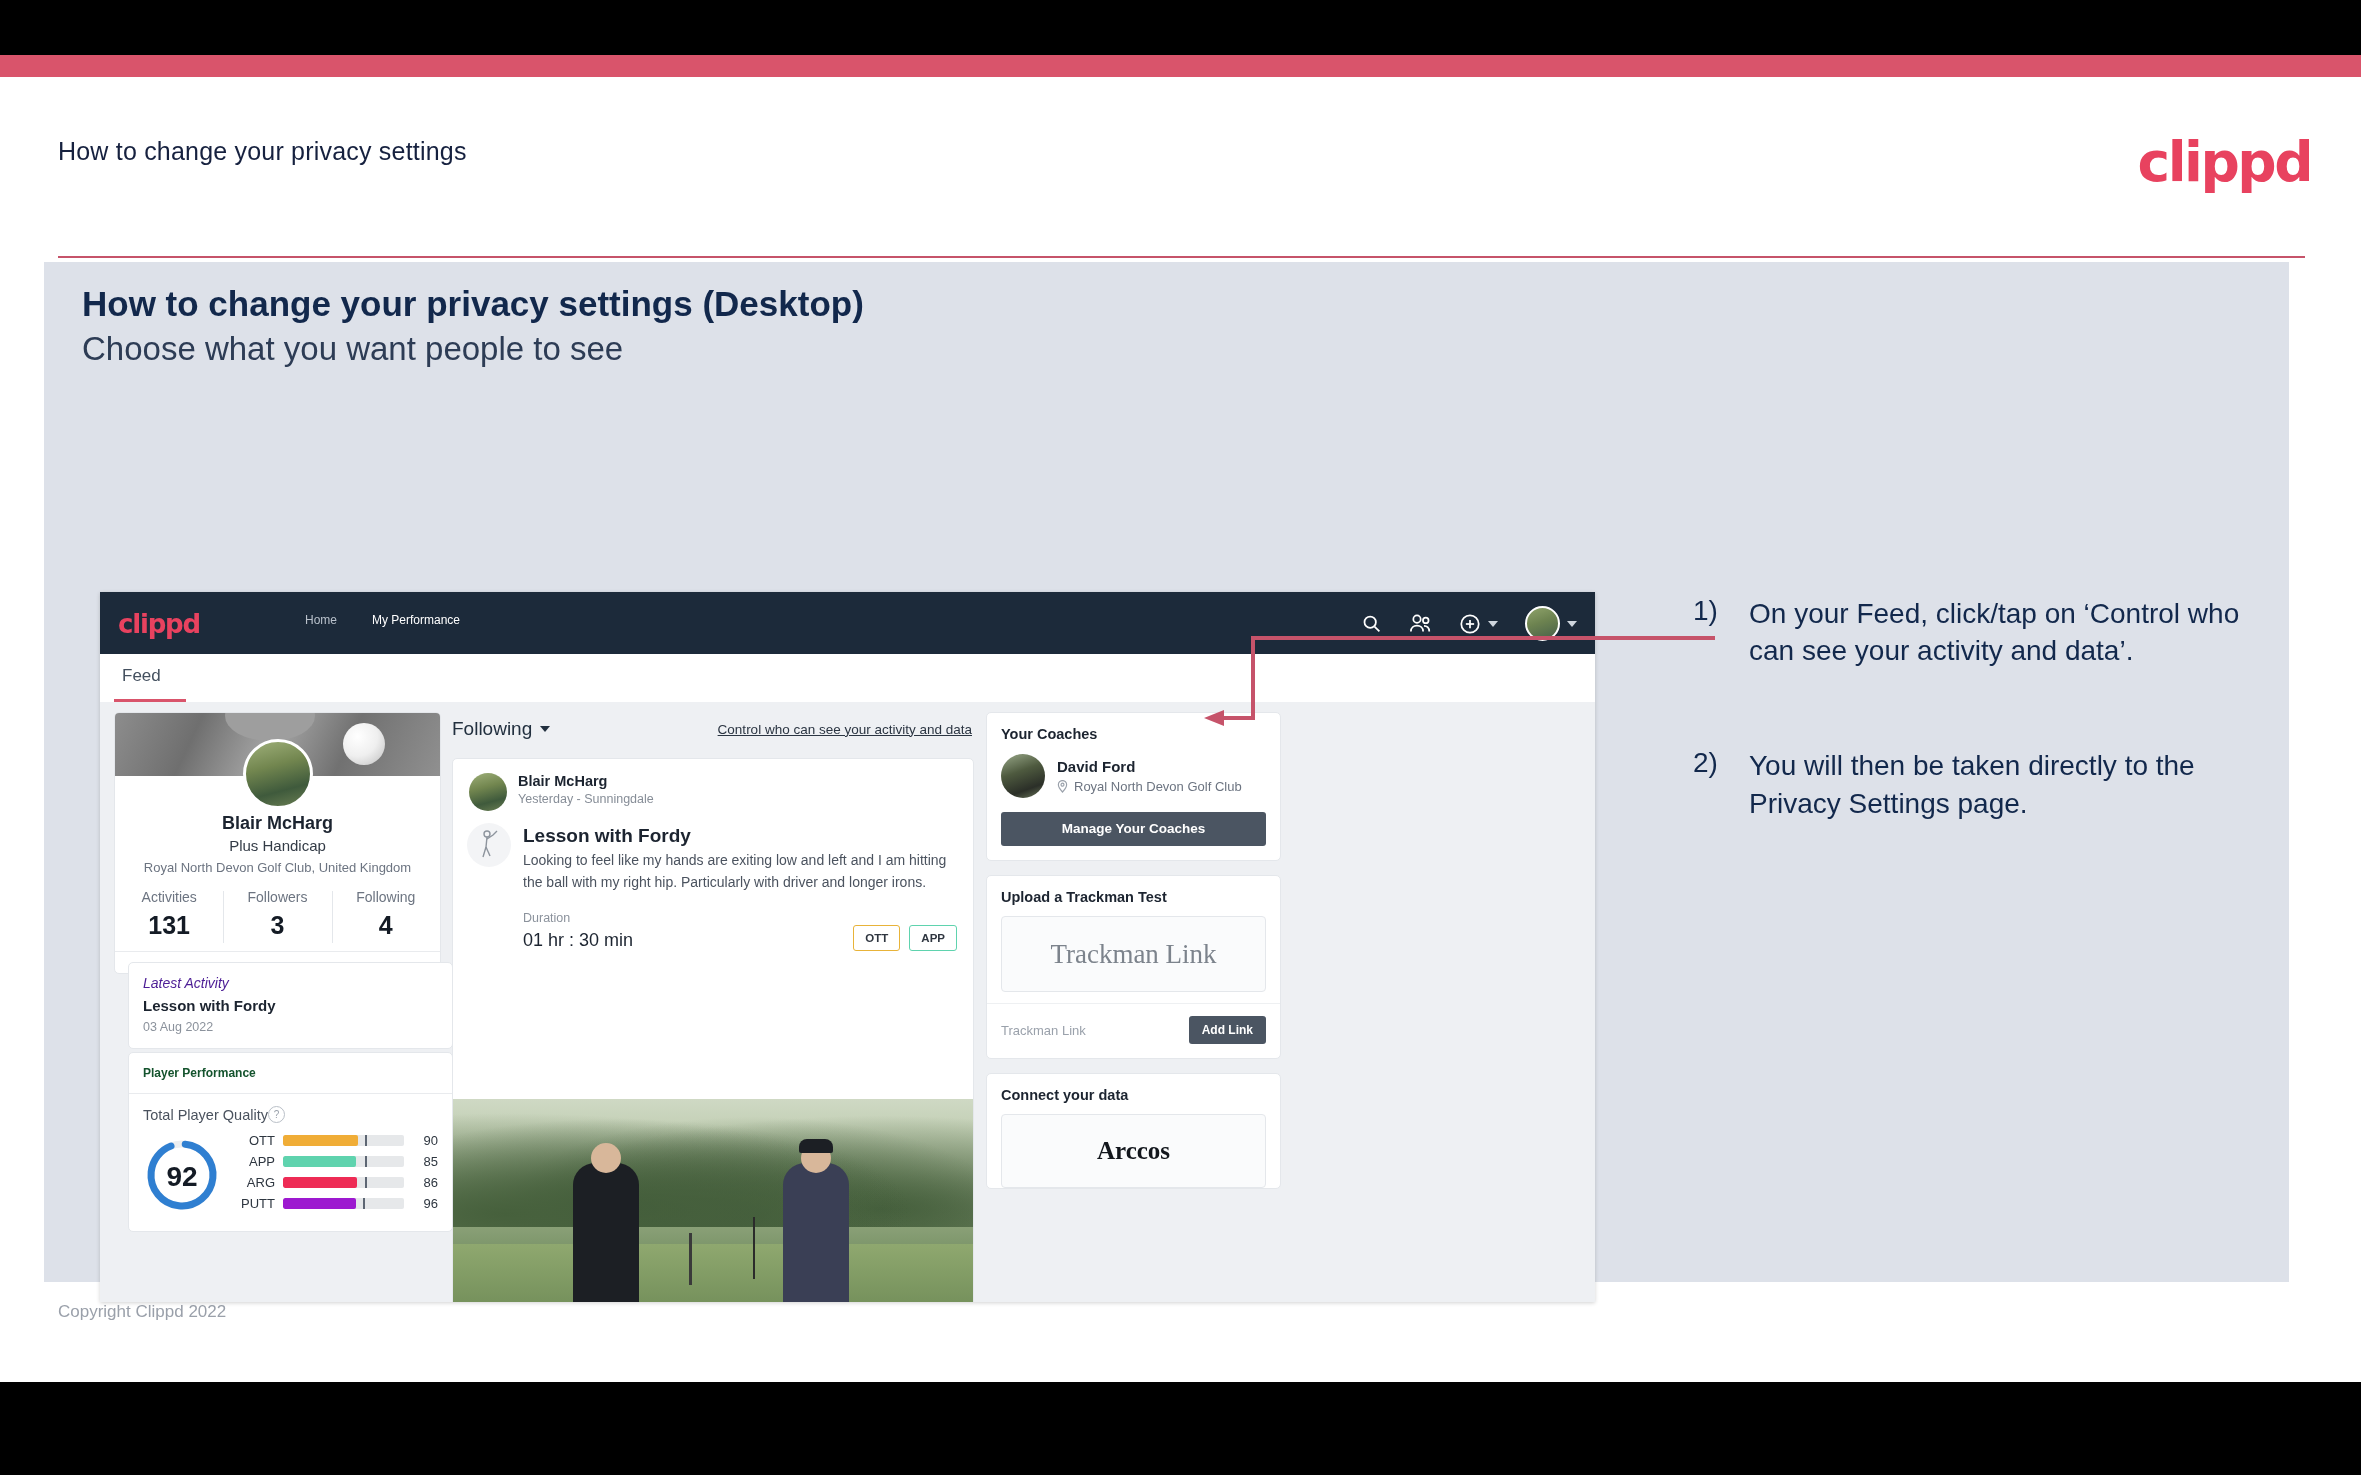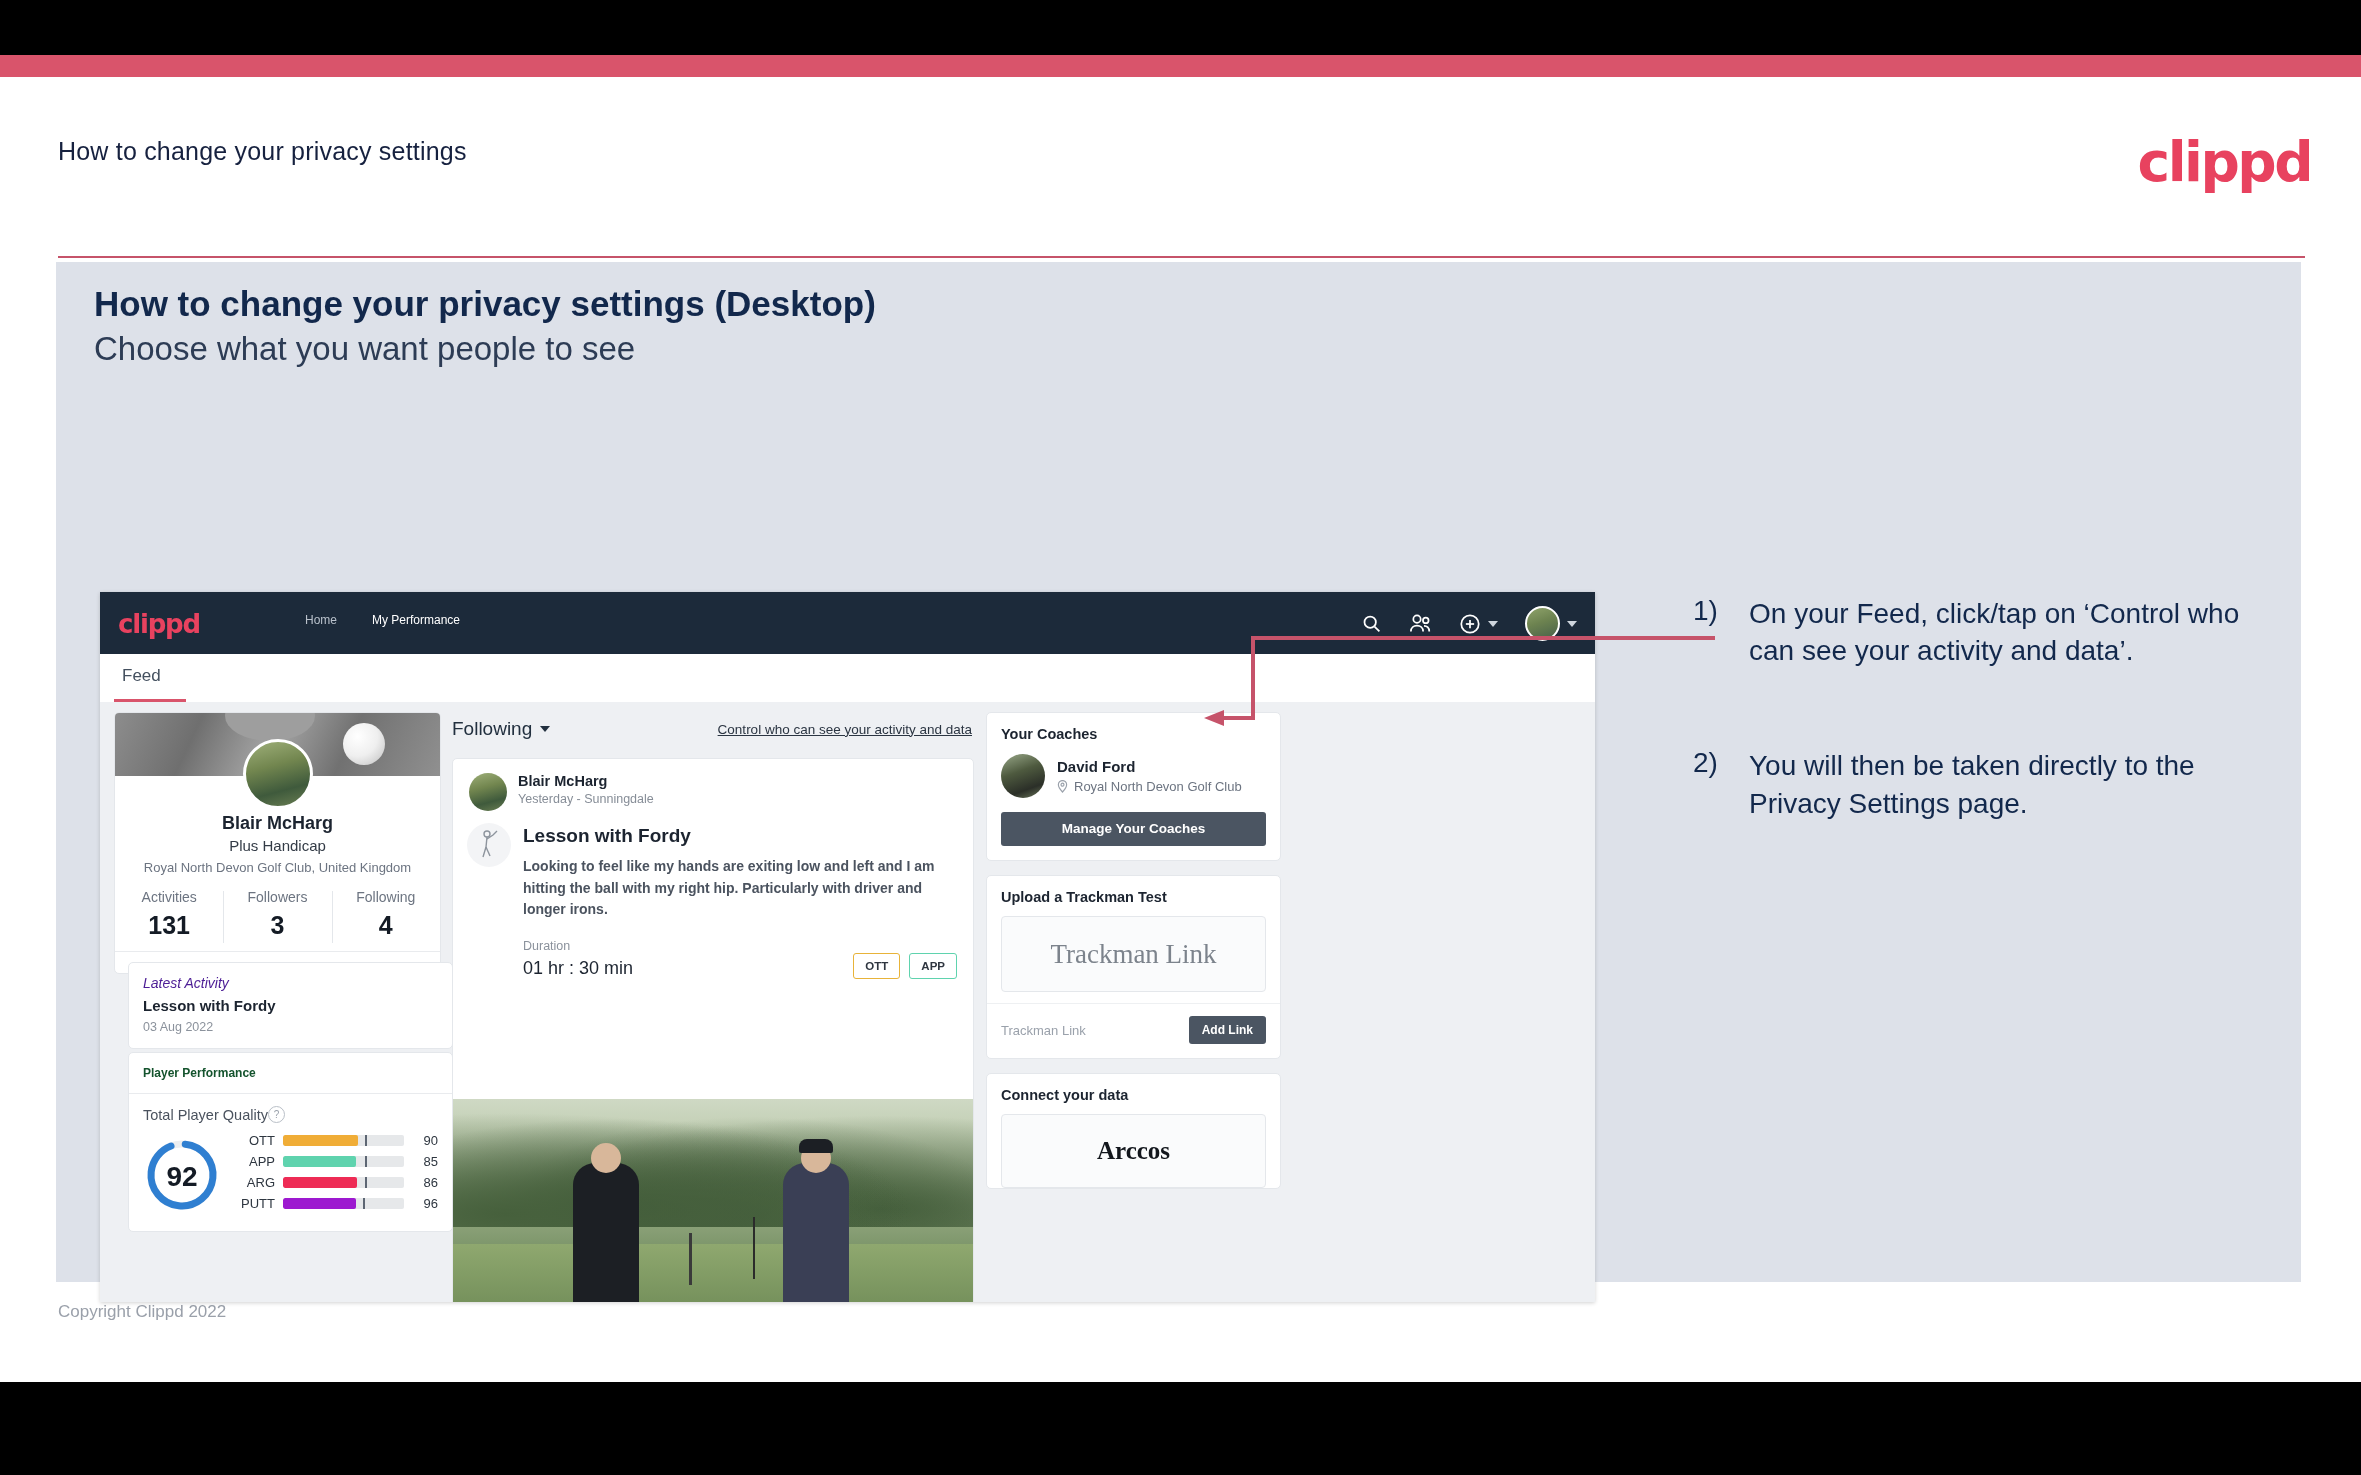--- a/index.html
+++ b/index.html
@@ -7,21 +7,21 @@
     width:2361px;height:1475px;background:#000;overflow:hidden;
     font-family:"Liberation Sans", sans-serif;
   }
   .slide{position:absolute;left:0;top:55px;width:2361px;height:1327px;background:#ffffff;}
   .topband{position:absolute;left:0;top:0;width:2361px;height:22px;background:#d9546b;}
   .hdr{position:absolute;left:0;top:22px;width:2361px;height:150px;}
   .hdr-title{position:absolute;left:58px;top:60px;font-size:25px;color:#16213f;font-weight:400;letter-spacing:.2px;}
   .hdr-rule{position:absolute;left:58px;top:179px;width:2247px;height:2px;background:#c6536a;}
   .logo{position:absolute;right:50px;top:53px;font-size:55px;font-weight:700;color:#e8425f;letter-spacing:-2.5px;font-family:"DejaVu Sans",sans-serif;}
 
-  .panel{position:absolute;left:56px;top:207px;width:2245px;height:1020px;background:#dde1e9;}
+  .panel{position:absolute;left:44px;top:207px;width:2245px;height:1020px;background:#dde1e9;}
 
   .h1{position:absolute;left:38px;top:22px;font-size:35px;font-weight:700;color:#12284c;}
   .h2{position:absolute;left:38px;top:68px;font-size:33px;font-weight:400;color:#2d3c55;}
 
   .copyright{position:absolute;left:58px;top:1247px;font-size:17px;color:#9aa0aa;}
 
   
   .shot{position:absolute;left:100px;top:537px;width:1495px;height:710px;background:#fff;overflow:hidden;
         box-shadow:0 1px 4px rgba(0,0,0,.18);}
   .nav{position:absolute;left:0;top:0;width:1495px;height:62px;background:#1c2a3a;}
@@ -88,21 +88,21 @@
   .ctrl-link{font-size:13.5px;color:#2b3542;text-decoration:underline;}
   .post{position:relative;margin-top:12px;width:520px;height:560px;overflow:hidden;}
   .post-hd{display:flex;gap:11px;padding:14px 16px 0;}
   .post-av{width:38px;height:38px;border-radius:50%;flex:0 0 38px;
     background:linear-gradient(165deg,#9fb07a 0%,#72864f 38%,#3f5a3c 72%,#6b7f53 100%);}
   .post-name{font-size:14.5px;font-weight:700;color:#1c2430;}
   .post-meta{font-size:12.5px;color:#868d97;margin-top:3px;}
   .post-body{padding:14px 16px 0 70px;position:relative;}
   .swing-ico{position:absolute;left:14px;top:12px;width:44px;height:44px;border-radius:50%;background:#f3f4f6;}
   .post-title{font-size:19px;font-weight:700;color:#1c2430;}
-  .post-text{font-size:14px;color:#4b535f;line-height:1.55;margin-top:9px;font-weight:bold;}
+  .post-text{font-size:14px;color:#4b535f;line-height:1.55;margin-top:3px;}
   .durow{display:flex;align-items:flex-end;justify-content:space-between;padding:18px 16px 0 70px;}
   .dur-l1{font-size:12.5px;color:#8b929c;}
   .dur-l2{font-size:18px;color:#1c2430;margin-top:5px;}
   .chips{display:flex;gap:9px;}
   .chip{font-size:11.5px;font-weight:700;padding:6px 11px;border-radius:3px;background:#fff;}
   .chip.ott{border:1.4px solid #e8b339;color:#2f3640;}
   .chip.app{border:1.4px solid #5fd3ae;color:#2f3640;}
   .photo{position:absolute;left:0;bottom:0;width:520px;height:220px;overflow:hidden;}
   .sky{position:absolute;inset:0;background:linear-gradient(180deg,#cfd9c4 0%,#b3c3a2 32%,#8aa077 58%,#6d8a5c 78%,#5d7a4f 100%);}
   .trees{position:absolute;left:0;top:0;width:100%;height:58%;background:

